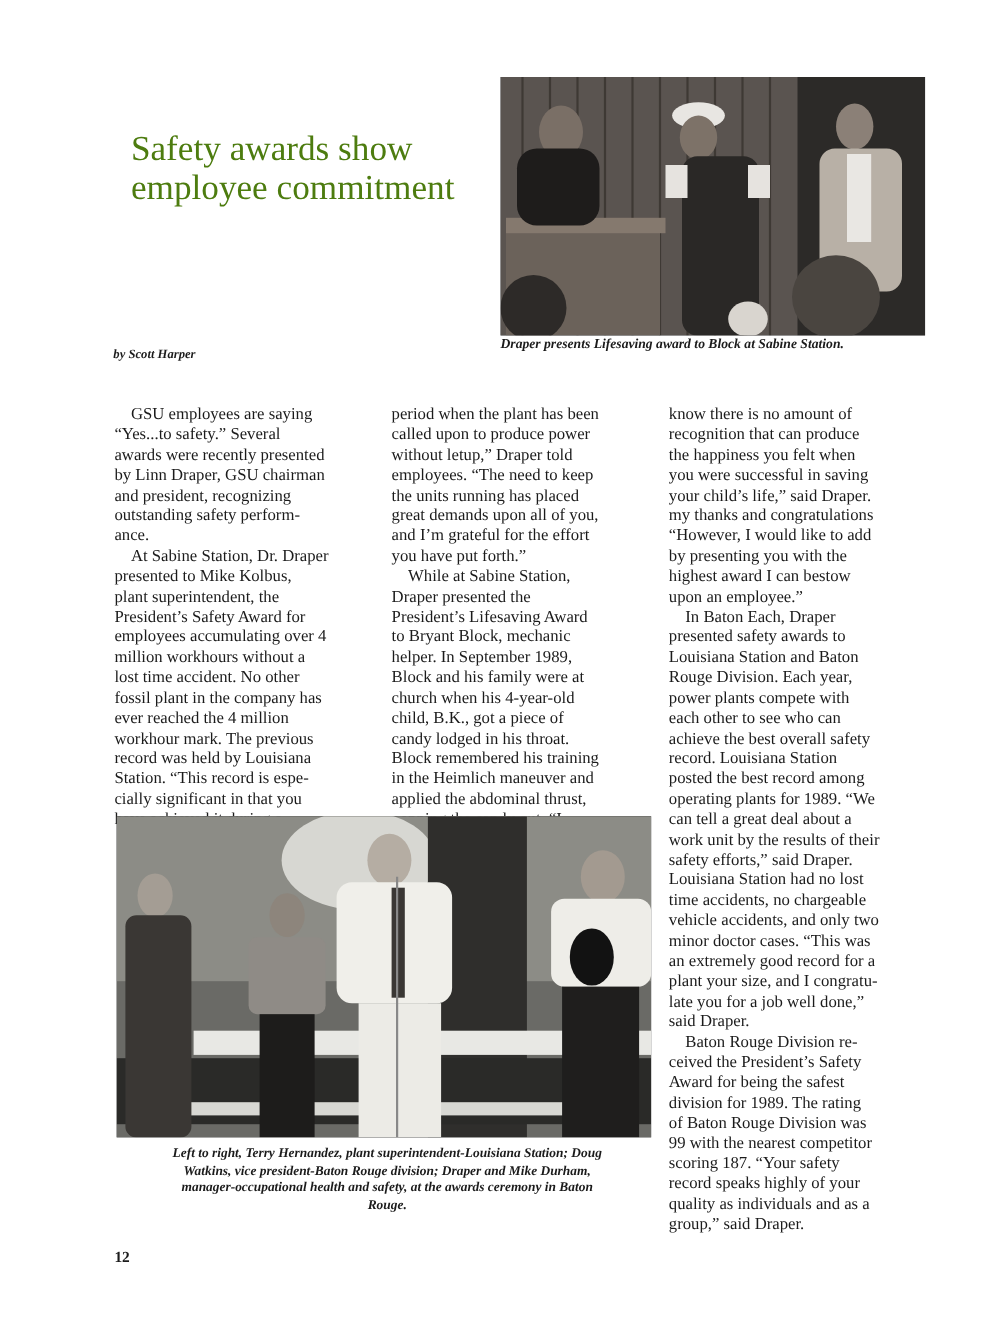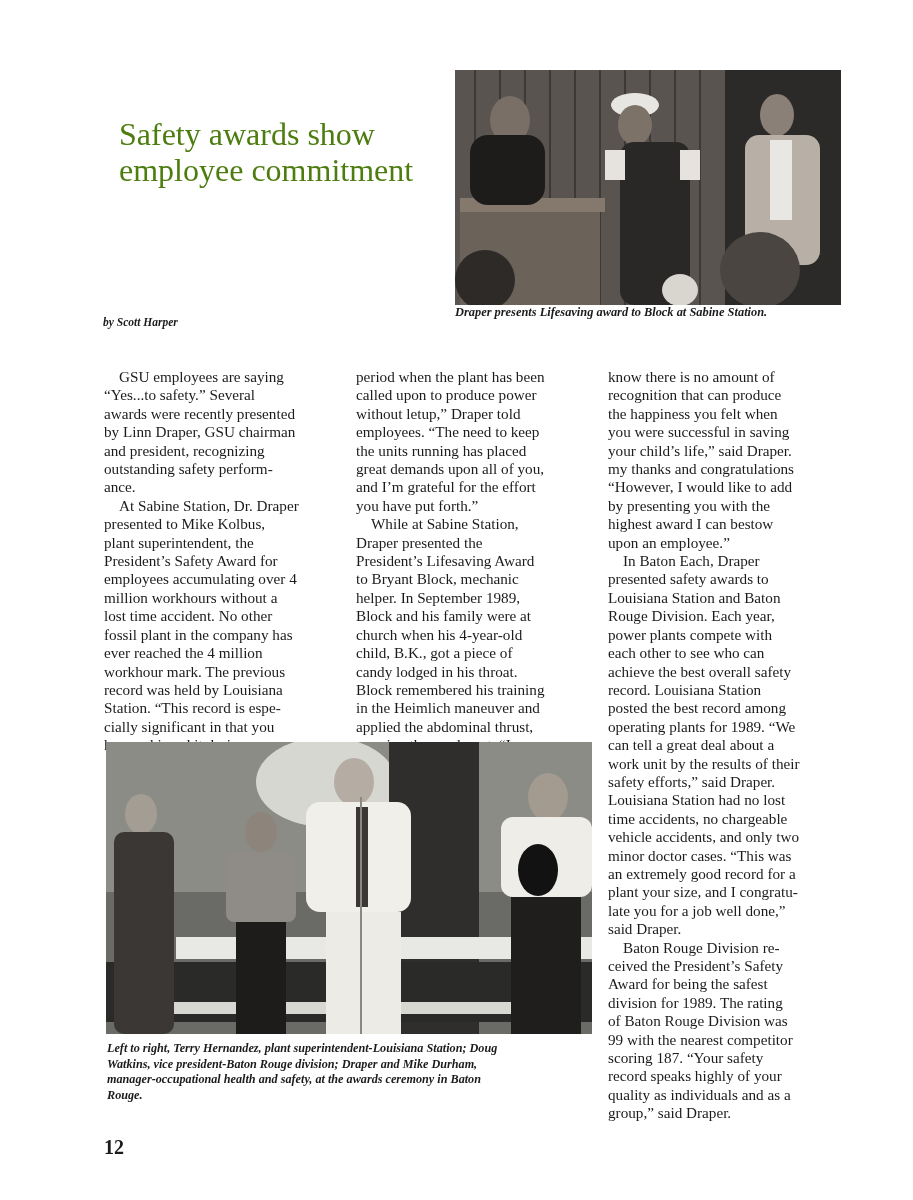--- a/index.html
+++ b/index.html
@@ -13,23 +13,23 @@
   .col p { margin: 0; text-indent: 15px; }
   .col p.noindent { text-indent: 0; }
   .line { display: block; white-space: nowrap; }
   .col1 { left: 104px; top: 340px; width: 235px; }
   .col2 { left: 356px; top: 340px; width: 235px; }
   .col3 { left: 608px; top: 340px; width: 245px; }
   .photo { background: #3a3a3a; overflow: hidden; }
   .photo1 { left: 455px; top: 70px; width: 386px; height: 235px; }
   .photo2 { left: 106px; top: 742px; width: 486px; height: 292px; }
   .caption1 { left: 455px; top: 305px; font-size: 12.4px; font-style: italic; white-space: nowrap; }
-  .caption2 { left: 107px; top: 1041px; width: 490px; font-size: 12.2px; line-height: 15.5px; font-style: italic; }
+  .caption2 { left: 107px; top: 1041px; width: 490px; font-size: 12.2px; line-height: 15.5px; font-style: italic; text-align: center; }
   .caption2 .line { display:block; }
-  .pagenum { left: 104px; top: 1136px; font-size: 20px; font-weight: bold; }
+  .pagenum { left: 104px; top: 1136px; font-size: 14px; font-weight: bold; }
   svg { display: block; }
 </style>
 </head>
 <body>
 
 <h1 class="abs headline">
   <span class="line">Safety awards show</span>
   <span class="line">employee commitment</span>
 </h1>
 

